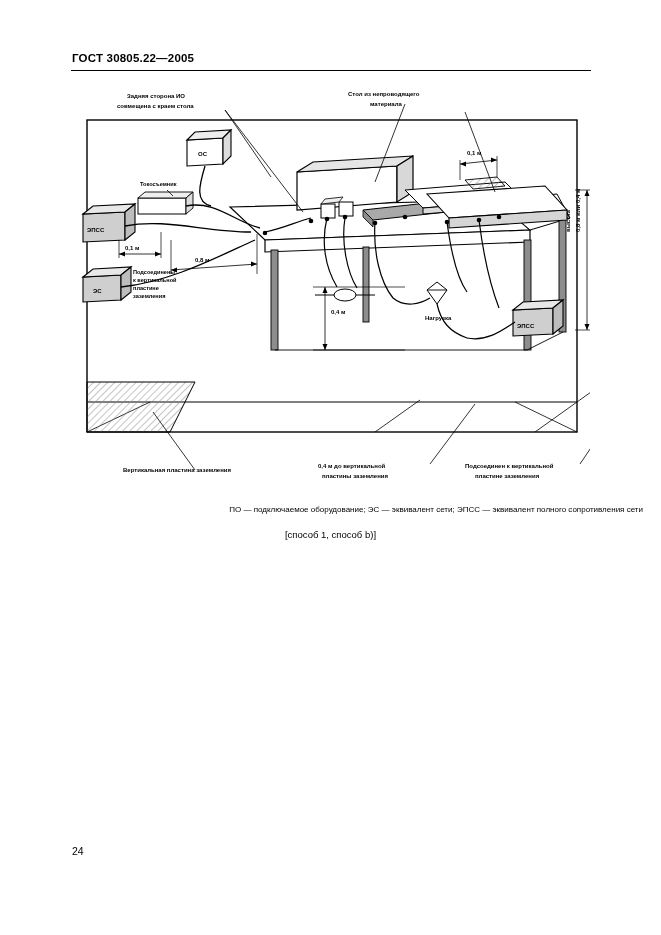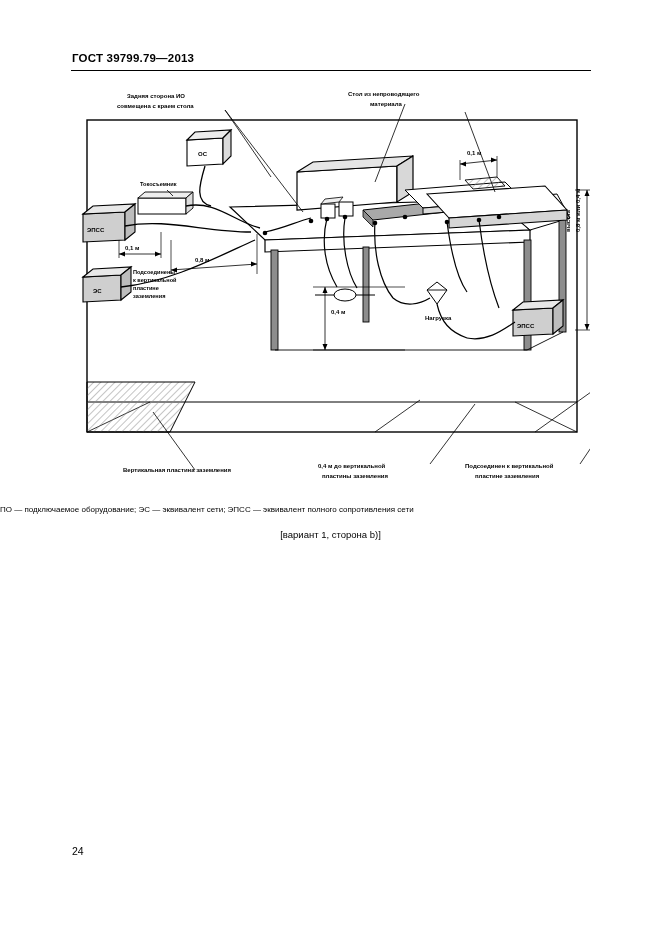--- a/index.html
+++ b/index.html
@@ -45,22 +45,22 @@
     height: 420px;
   }
   .fig-svg {
     position: absolute;
     left: 0; top: 0;
   }
   .caption-note {
     position: absolute;
     left: 0;
     top: 505px;
-    width: 552px;
-    text-align: left;
+    width: 643px;
+    text-align: right;
     font-size: 8px;
   }
   .fig-caption {
     position: absolute;
     left: 0;
     top: 528px;
     width: 661px;
     text-align: center;
     font-size: 9.5px;
     line-height: 13px;
@@ -86,21 +86,21 @@
   .dim {
     font-size: 6px;
     font-weight: bold;
   }
 </style>
 </head>
 <body>
 
 <div class="page">
 
-  <div class="header">ГОСТ 39799.79—2013</div>
+  <div class="header">ГОСТ 30805.22—2005</div>
   <div class="header-rule"></div>
 
   <div class="figure-area">
     <svg class="fig-svg" width="515" height="420" viewBox="0 0 515 420">
 
       <rect x="12" y="38" width="490" height="312" fill="none" stroke="#000" stroke-width="1.4"></rect>
 
       <line x1="12" y1="320" x2="502" y2="320" stroke="#000" stroke-width="1"></line>
       <line x1="12" y1="350" x2="75" y2="320" stroke="#000" stroke-width="0.8"></line>
       <line x1="502" y1="350" x2="440" y2="320" stroke="#000" stroke-width="0.8"></line>
@@ -269,18 +269,18 @@
       <text class="lbl" x="247" y="396">пластины заземления</text>
       <text class="lbl" x="390" y="386">Подсоединен к вертикальной</text>
       <text class="lbl" x="400" y="396">пластине заземления</text>
 
     </svg>
   </div>
 
   <div class="caption-note">ПО —  подключаемое оборудование; ЭС — эквивалент сети; ЭПСС — эквивалент полного сопротивления сети</div>
 
   <div class="fig-caption">
-    <div>[вариант 1, сторона b)]</div>
+    <div>[способ 1, способ b)]</div>
   </div>
 
   <div class="page-number">24</div>
 
 </div>
 
 </body></html>

